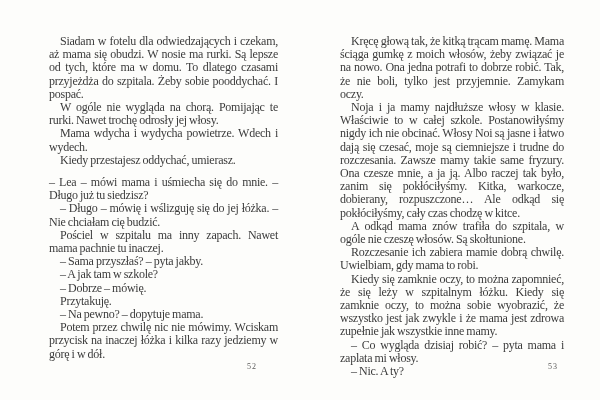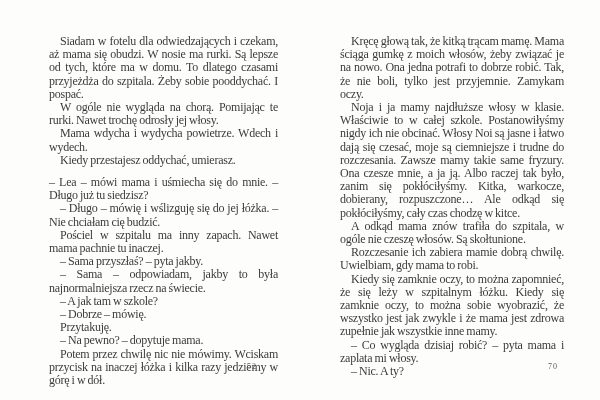--- a/index.html
+++ b/index.html
@@ -57,35 +57,34 @@
 
   <div class="page-text left" lang="pl">
       <p class="para">Siadam w fotelu dla odwiedzających i czekam, aż mama się obudzi. W nosie ma rurki. Są lepsze od tych, które ma w domu. To dlatego czasami przyjeżdża do szpitala. Żeby sobie pooddychać. I pospać.</p>
       <p class="para">W ogóle nie wygląda na chorą. Pomijając te rurki. Nawet trochę odrosły jej włosy.</p>
       <p class="para">Mama wdycha i wydycha powietrze. Wdech i wydech.</p>
       <p class="para">Kiedy przestajesz oddychać, umierasz.</p>
       <p class="para no-indent gap-before">– Lea – mówi mama i uśmiecha się do mnie. – Długo już tu siedzisz?</p>
       <p class="para">– Długo – mówię i wślizguję się do jej łóżka. – Nie chciałam cię budzić.</p>
       <p class="para">Pościel w szpitalu ma inny zapach. Nawet mama pachnie tu inaczej.</p>
       <p class="para">– Sama przyszłaś? – pyta jakby.</p>
-      <p class="para">– Sama – odpowiadam, jakby to była najnormalniejsza rzecz na świecie.</p>
       <p class="para">– A jak tam w szkole?</p>
       <p class="para">– Dobrze – mówię.</p>
       <p class="para">Przytakuję.</p>
       <p class="para">– Na pewno? – dopytuje mama.</p>
       <p class="para">Potem przez chwilę nic nie mówimy. Wciskam przycisk na inaczej łóżka i kilka razy jedziemy w górę i w dół.</p>
     </div>
 
   <div class="page-text right" lang="pl">
       <p class="para">Kręcę głową tak, że kitką trącam mamę. Mama ściąga gumkę z moich włosów, żeby związać je na nowo. Ona jedna potrafi to dobrze robić. Tak, że nie boli, tylko jest przyjemnie. Zamykam oczy.</p>
       <p class="para">Noja i ja mamy najdłuższe włosy w klasie. Właściwie to w całej szkole. Postanowiłyśmy nigdy ich nie obcinać. Włosy Noi są jasne i łatwo dają się czesać, moje są ciemniejsze i trudne do rozczesania. Zawsze mamy takie same fryzury. Ona czesze mnie, a ja ją. Albo raczej tak było, zanim się pokłóciłyśmy. Kitka, warkocze, dobierany, rozpuszczone… Ale odkąd się pokłóciłyśmy, cały czas chodzę w kitce.</p>
       <p class="para">A odkąd mama znów trafiła do szpitala, w ogóle nie czeszę włosów. Są skołtunione.</p>
       <p class="para">Rozczesanie ich zabiera mamie dobrą chwilę. Uwielbiam, gdy mama to robi.</p>
       <p class="para">Kiedy się zamknie oczy, to można zapomnieć, że się leży w szpitalnym łóżku. Kiedy się zamknie oczy, to można sobie wyobrazić, że wszystko jest jak zwykle i że mama jest zdrowa zupełnie jak wszystkie inne mamy.</p>
       <p class="para">– Co wygląda dzisiaj robić? – pyta mama i zaplata mi włosy.</p>
       <p class="para">– Nic. A ty?</p>
     </div>
 
   <div class="folio left">52</div>
 
-  <div class="folio right">70</div>
+  <div class="folio right">53</div>
 
 </div>
 
 </body></html>

